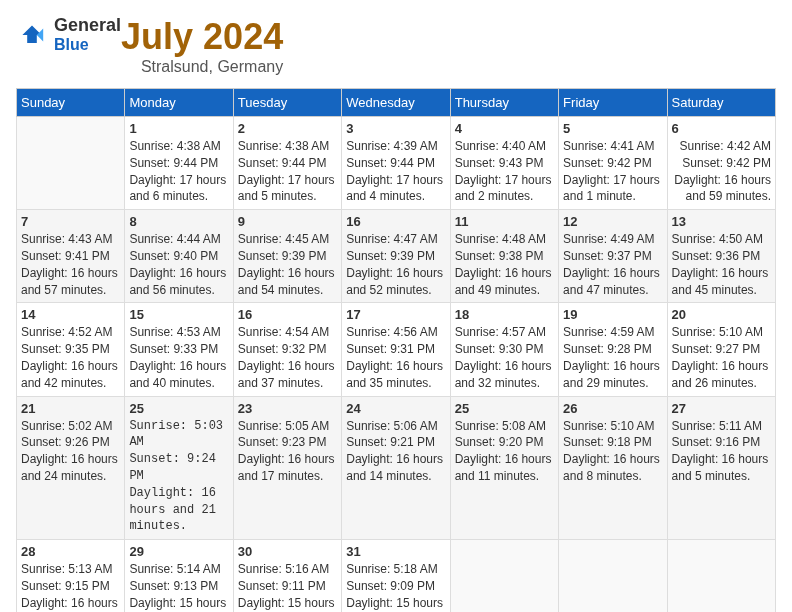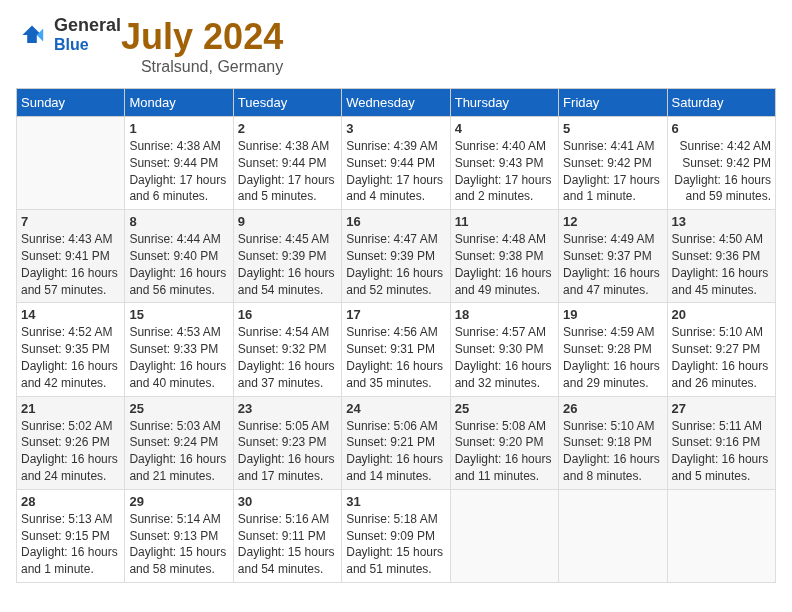--- a/index.html
+++ b/index.html
@@ -254,21 +254,21 @@
       </tr>
       <tr class="row-shaded">
         <td>
           <div class="day-number">21</div>
           <div class="day-info" style="white-space: pre-line;">Sunrise: 5:02 AM
 Sunset: 9:26 PM
 Daylight: 16 hours and 24 minutes.</div>
         </td>
         <td>
           <div class="day-number">25</div>
-          <div class="day-info" style="white-space: pre-line;">Sunrise: 5:03 AM
+          <div class="day-info" style="white-space: pre-line; font-family: Liberation Mono, monospace;">Sunrise: 5:03 AM
 Sunset: 9:24 PM
 Daylight: 16 hours and 21 minutes.</div>
         </td>
         <td>
           <div class="day-number">23</div>
           <div class="day-info" style="white-space: pre-line;">Sunrise: 5:05 AM
 Sunset: 9:23 PM
 Daylight: 16 hours and 17 minutes.</div>
         </td>
         <td>

